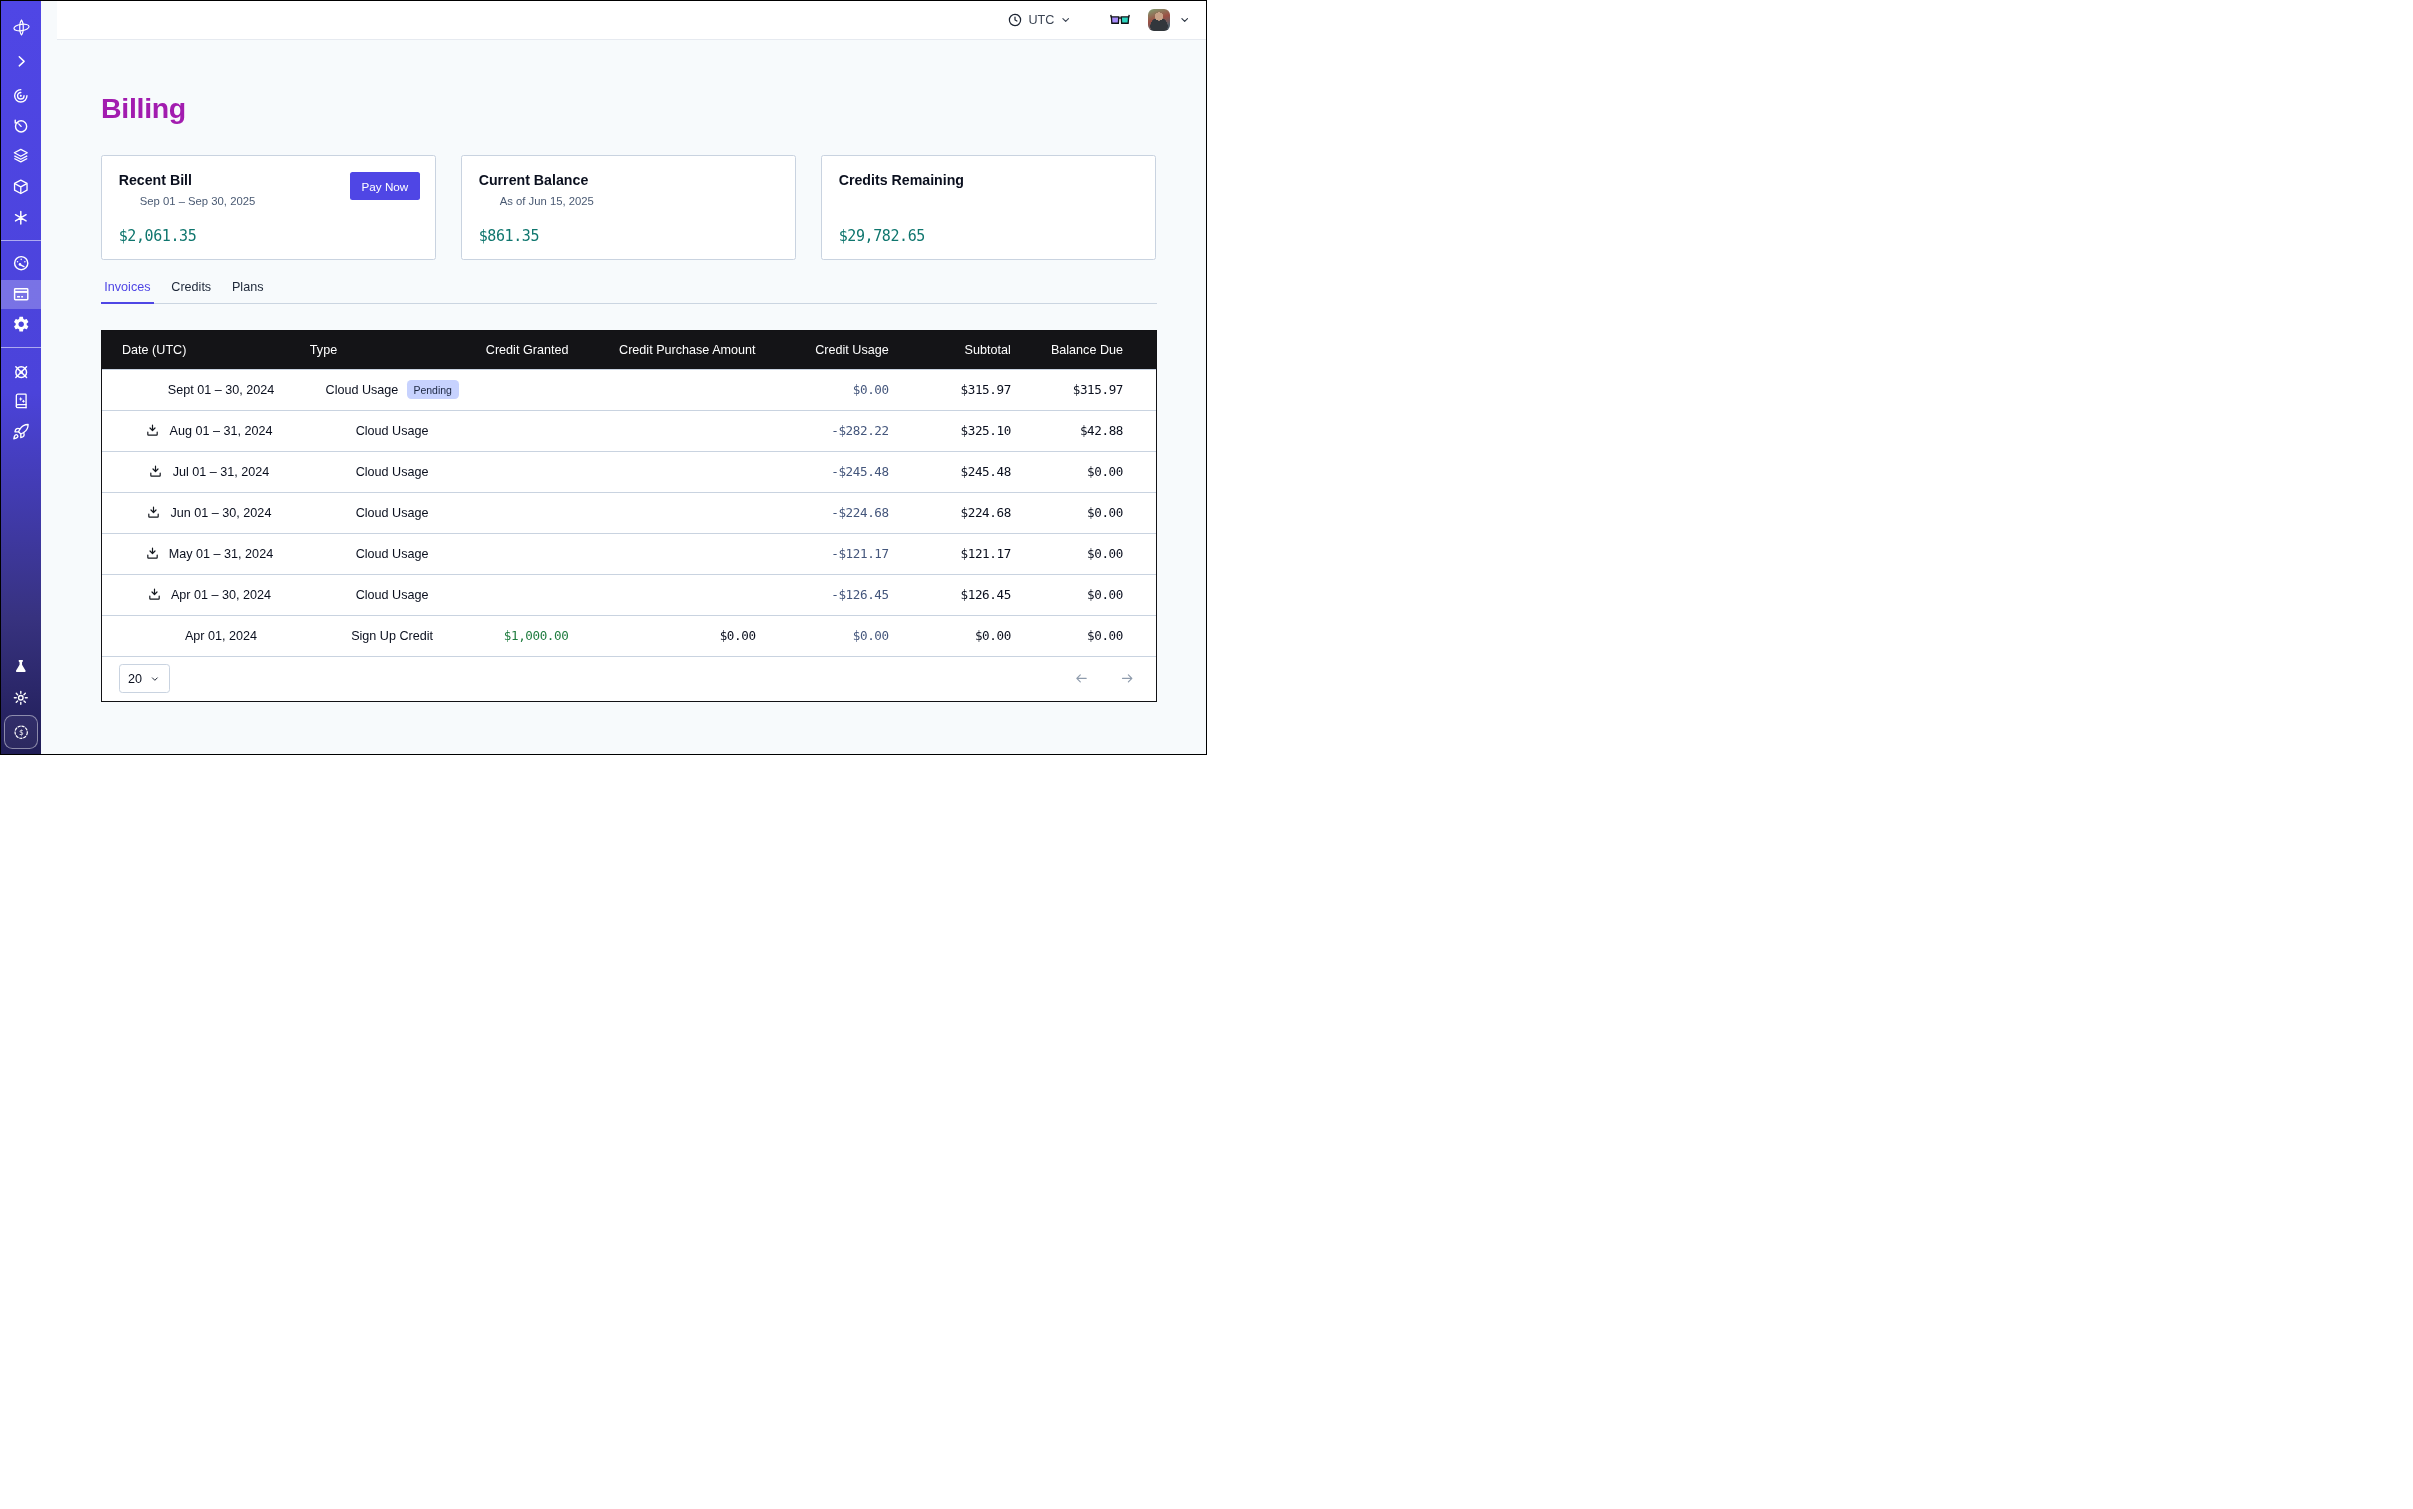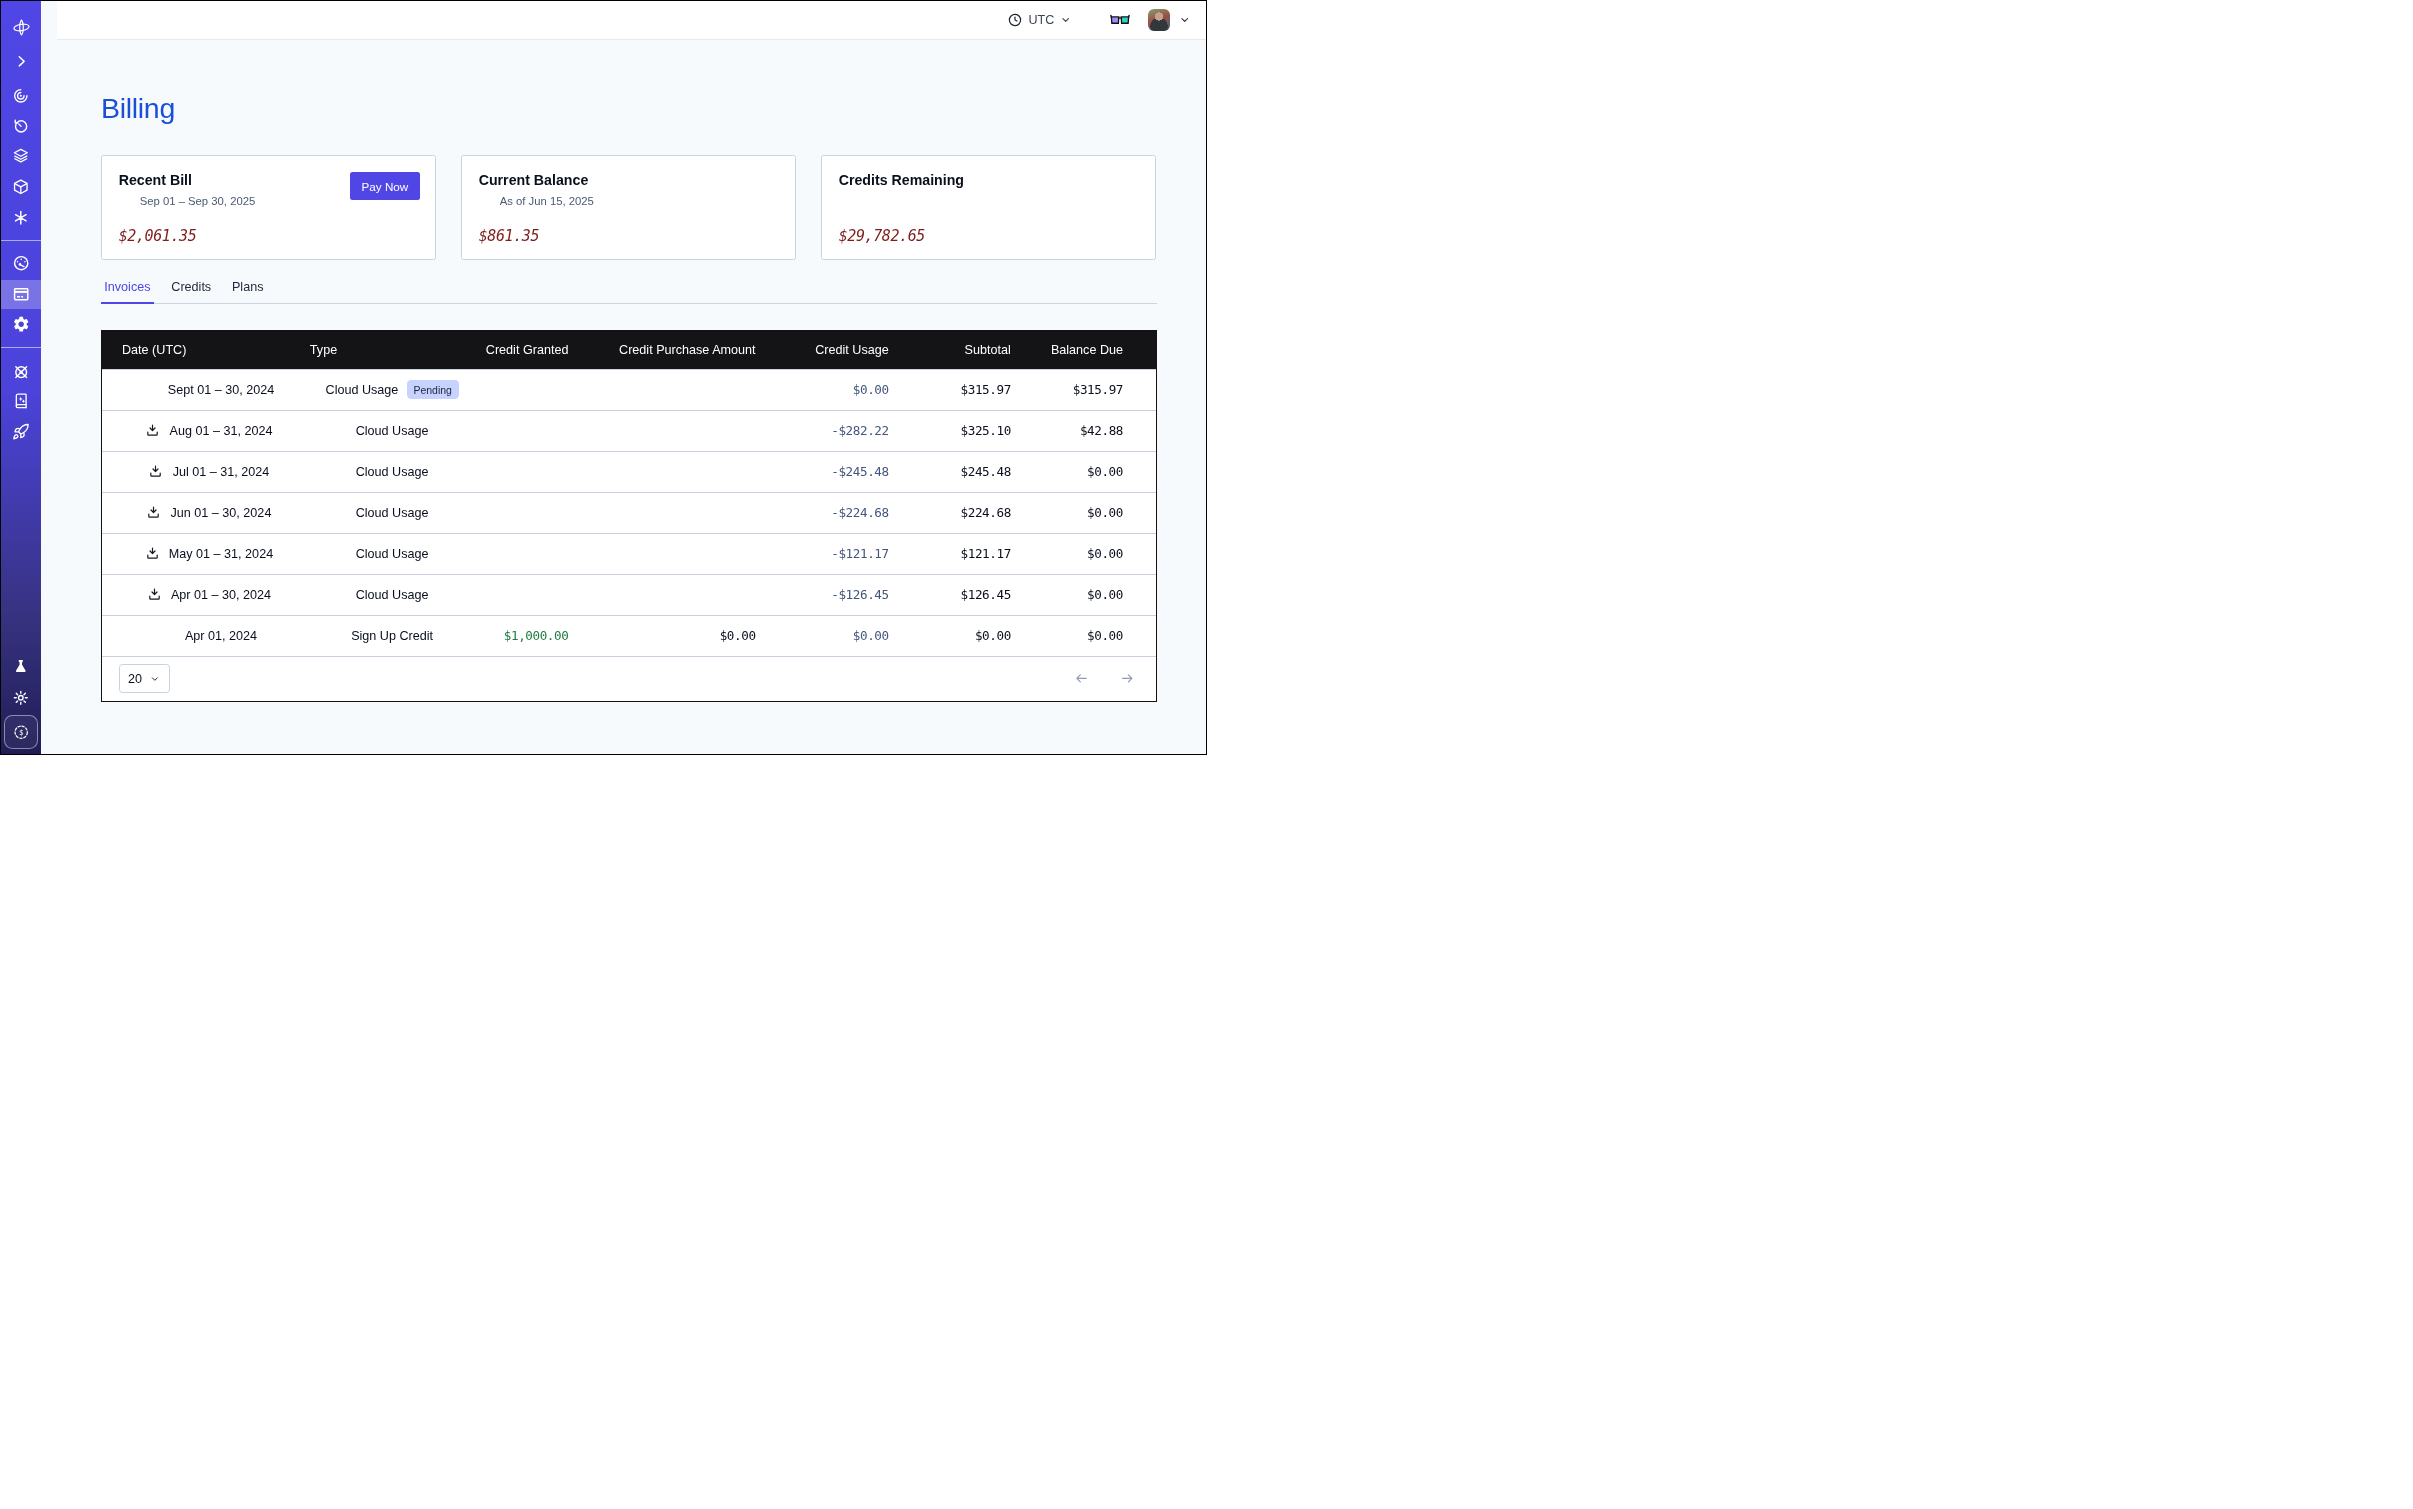--- a/index.html
+++ b/index.html
@@ -25,28 +25,28 @@
   .tz-label{font-size:12.6px;font-weight:500;color:#3A4352;}
   .glasses{margin-left:37px;cursor:pointer;display:flex;}
   .avatar{margin-left:18.4px;width:22px;height:22px;border-radius:5.9px;cursor:pointer;
           background:
             radial-gradient(circle at 50% 34%, #c8a288 0 22%, transparent 23%),
             radial-gradient(circle at 50% 78%, #32373c 0 42%, transparent 43%),
             linear-gradient(160deg,#7fa173 0%,#9c4f44 45%,#55616b 78%,#3c4650 100%);}
   .av-chev{margin-left:7.5px;color:#2B3442;display:flex;cursor:pointer;}
   
   .content{position:absolute;left:100px;top:39px;width:1056px;}
-  h1.title{margin:53px 0 0;font-size:28.5px;line-height:30px;font-weight:400;color:#1d4ed8;letter-spacing:-0.3px;}
+  h1.title{margin:53px 0 0;font-size:28.5px;line-height:30px;font-weight:700;color:#a21caf;letter-spacing:-0.3px;}
   .cards{display:flex;gap:25px;margin-top:32px;}
   .card{position:relative;width:335px;height:105px;box-sizing:border-box;background:#fff;
         border:0.8px solid #C9D3E0;border-radius:2.5px;padding:16px 16.7px;}
   .card-title{font-size:14.2px;font-weight:600;color:#0A0F1E;}
   .card-sub{font-size:11.3px;color:#4A5A73;margin-top:6.7px;margin-left:21px;}
   .card-amount{position:absolute;left:16.7px;bottom:14.2px;font-family:"DejaVu Sans Mono",monospace;
-               font-size:15px;color:#7f1d1d;letter-spacing:-0.4px;font-style:italic;}
+               font-size:15px;color:#0f766e;letter-spacing:-0.4px;}
   .pay{position:absolute;right:15px;top:16px;background:#4F46E5;color:#fff;border:none;
        font-family:inherit;font-size:11.7px;font-weight:500;padding:7.5px 11.7px;border-radius:2.5px;cursor:pointer;}
   
   .tabs{display:flex;margin-top:20px;border-bottom:0.8px solid #CBD5E1;}
   .tab{font-size:12.6px;font-weight:500;color:#1D2738;padding:0 3.3px 8.4px;margin-right:14.2px;
        border-bottom:2.5px solid transparent;margin-bottom:-1.7px;cursor:pointer;}
   .tab.active{color:#4F46E5;border-bottom-color:#4F46E5;}
   
   .tablebox{margin-top:26px;background:#fff;border:1.7px solid #121215;}
   table{width:100%;border-collapse:collapse;table-layout:fixed;}

